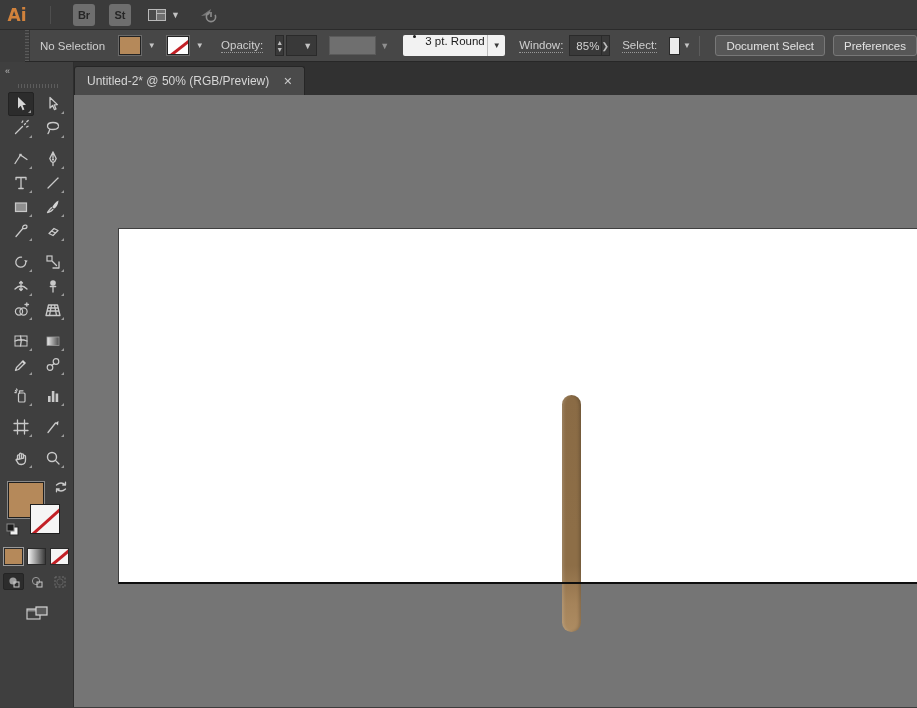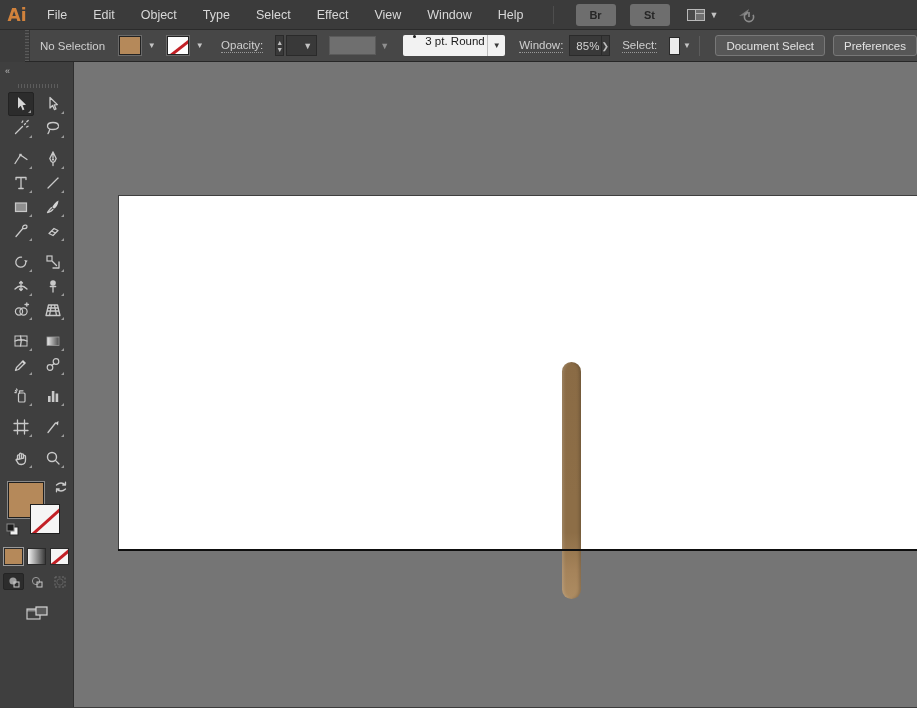--- a/index.html
+++ b/index.html
@@ -6,21 +6,21 @@
   html,body { width:917px; height:708px; overflow:hidden; }
   body { font-family:"Liberation Sans", sans-serif; background:#3c3c3c; color:#d6d6d6; font-size:12px; }
   svg { display:block; }
 
   
   .menubar { height:30px; background:#3b3b3b; display:flex; align-items:center; border-bottom:1px solid #2b2b2b; }
   .ai-logo { width:34px; text-align:center; font-weight:bold; font-size:17px; color:#d1823c; font-family:"DejaVu Sans", sans-serif; }
   .menu-items { display:flex; align-items:center; }
   .menu-item { padding:0 13px; font-size:12.5px; color:#d8d8d8; cursor:default; line-height:30px; }
   .mb-sep { width:1px; height:18px; background:#4e4e4e; margin:0 8px 0 16px; }
-  .mb-btn { width:40px; height:22px; margin-left:14px; background:#6e6e6e; border-radius:3px; color:#262626; font-size:11px; font-weight:bold; display:flex; align-items:center; justify-content:center; }
+  .mb-btn { width:22px; height:22px; margin-left:14px; background:#6e6e6e; border-radius:3px; color:#262626; font-size:11px; font-weight:bold; display:flex; align-items:center; justify-content:center; }
   .ws-group { display:flex; align-items:center; margin-left:16px; }
   .chev { color:#c2c2c2; font-size:9px; margin-left:4px; }
   .gpu { margin-left:18px; opacity:.75; }
 
   
   .controlbar { height:32px; background:#474747; border-bottom:1px solid #272727; display:flex; align-items:center; position:relative;margin-left:25px; }
   .cb-grip { width:9px; align-self:stretch; background:repeating-linear-gradient(0deg,#5a5a5a 0 1px,#3f3f3f 1px 3px); border-right:1px solid #363636; }
   .cb-label { color:#cfcfcf; font-size:11.5px; margin:0 6px 0 10px; white-space:nowrap; }
   .cb-link { border-bottom:1px dotted #9a9a9a; padding-bottom:1px; }
   .swatch-btn { display:flex; align-items:center; margin-left:8px; }
@@ -94,31 +94,20 @@
   .artboard-bottom-line { position:absolute; left:44px; right:0; top:487px; height:2px; background:#0e0e0e; z-index:3; }
 
   .icon-stroke { stroke:#c9c9c9; fill:none; stroke-width:1.3; stroke-linecap:round; stroke-linejoin:round; }
   .icon-fill { fill:#d6d6d6; }
 </style>
 </head>
 <body>
 
 <div class="menubar">
   <div class="ai-logo">Ai</div>
-  <div class="menu-items">
-    <span class="menu-item">File</span>
-    <span class="menu-item">Edit</span>
-    <span class="menu-item">Object</span>
-    <span class="menu-item">Type</span>
-    <span class="menu-item">Select</span>
-    <span class="menu-item">Effect</span>
-    <span class="menu-item">View</span>
-    <span class="menu-item">Window</span>
-    <span class="menu-item">Help</span>
-  </div>
   <div class="mb-sep"></div>
   <div class="mb-btn">Br</div>
   <div class="mb-btn">St</div>
   <div class="ws-group">
     <svg width="20" height="16" viewBox="0 0 20 16">
       <rect x="1" y="2" width="18" height="12" fill="#b9b9b9"></rect>
       <rect x="2" y="3" width="7" height="10" fill="#4a4a4a"></rect>
       <rect x="10" y="3" width="8" height="3" fill="#6f6f6f"></rect>
       <rect x="10" y="7" width="8" height="6" fill="#6f6f6f"></rect>
     </svg>
@@ -419,20 +408,26 @@
     <div class="screenmode">
       <svg width="24" height="18" viewBox="0 0 24 18">
           <rect x="2" y="4" width="13" height="10" fill="none" stroke="#c9c9c9" stroke-width="1.2"></rect>
           <path d="M2 4 h13 v2.5 h-13 z" fill="#c9c9c9" opacity=".55"></path>
           <rect x="11" y="2" width="11" height="8" fill="#5a5a5a" stroke="#d6d6d6" stroke-width="1.2"></rect>
         </svg>
     </div>
   </div>
 
   <div class="doc-col">
+    <div class="tabbar">
+      <div class="tab">
+        <span class="tab-title">Untitled-2* @ 50% (RGB/Preview)</span>
+        <span class="tab-close">✕</span>
+      </div>
+    </div>
 
     <div class="canvas">
       <div class="artboard"></div>
       <div class="artwork-stick"></div>
       <div class="artboard-bottom-line"></div>
     </div>
   </div>
 </div>
 
 </body></html>

